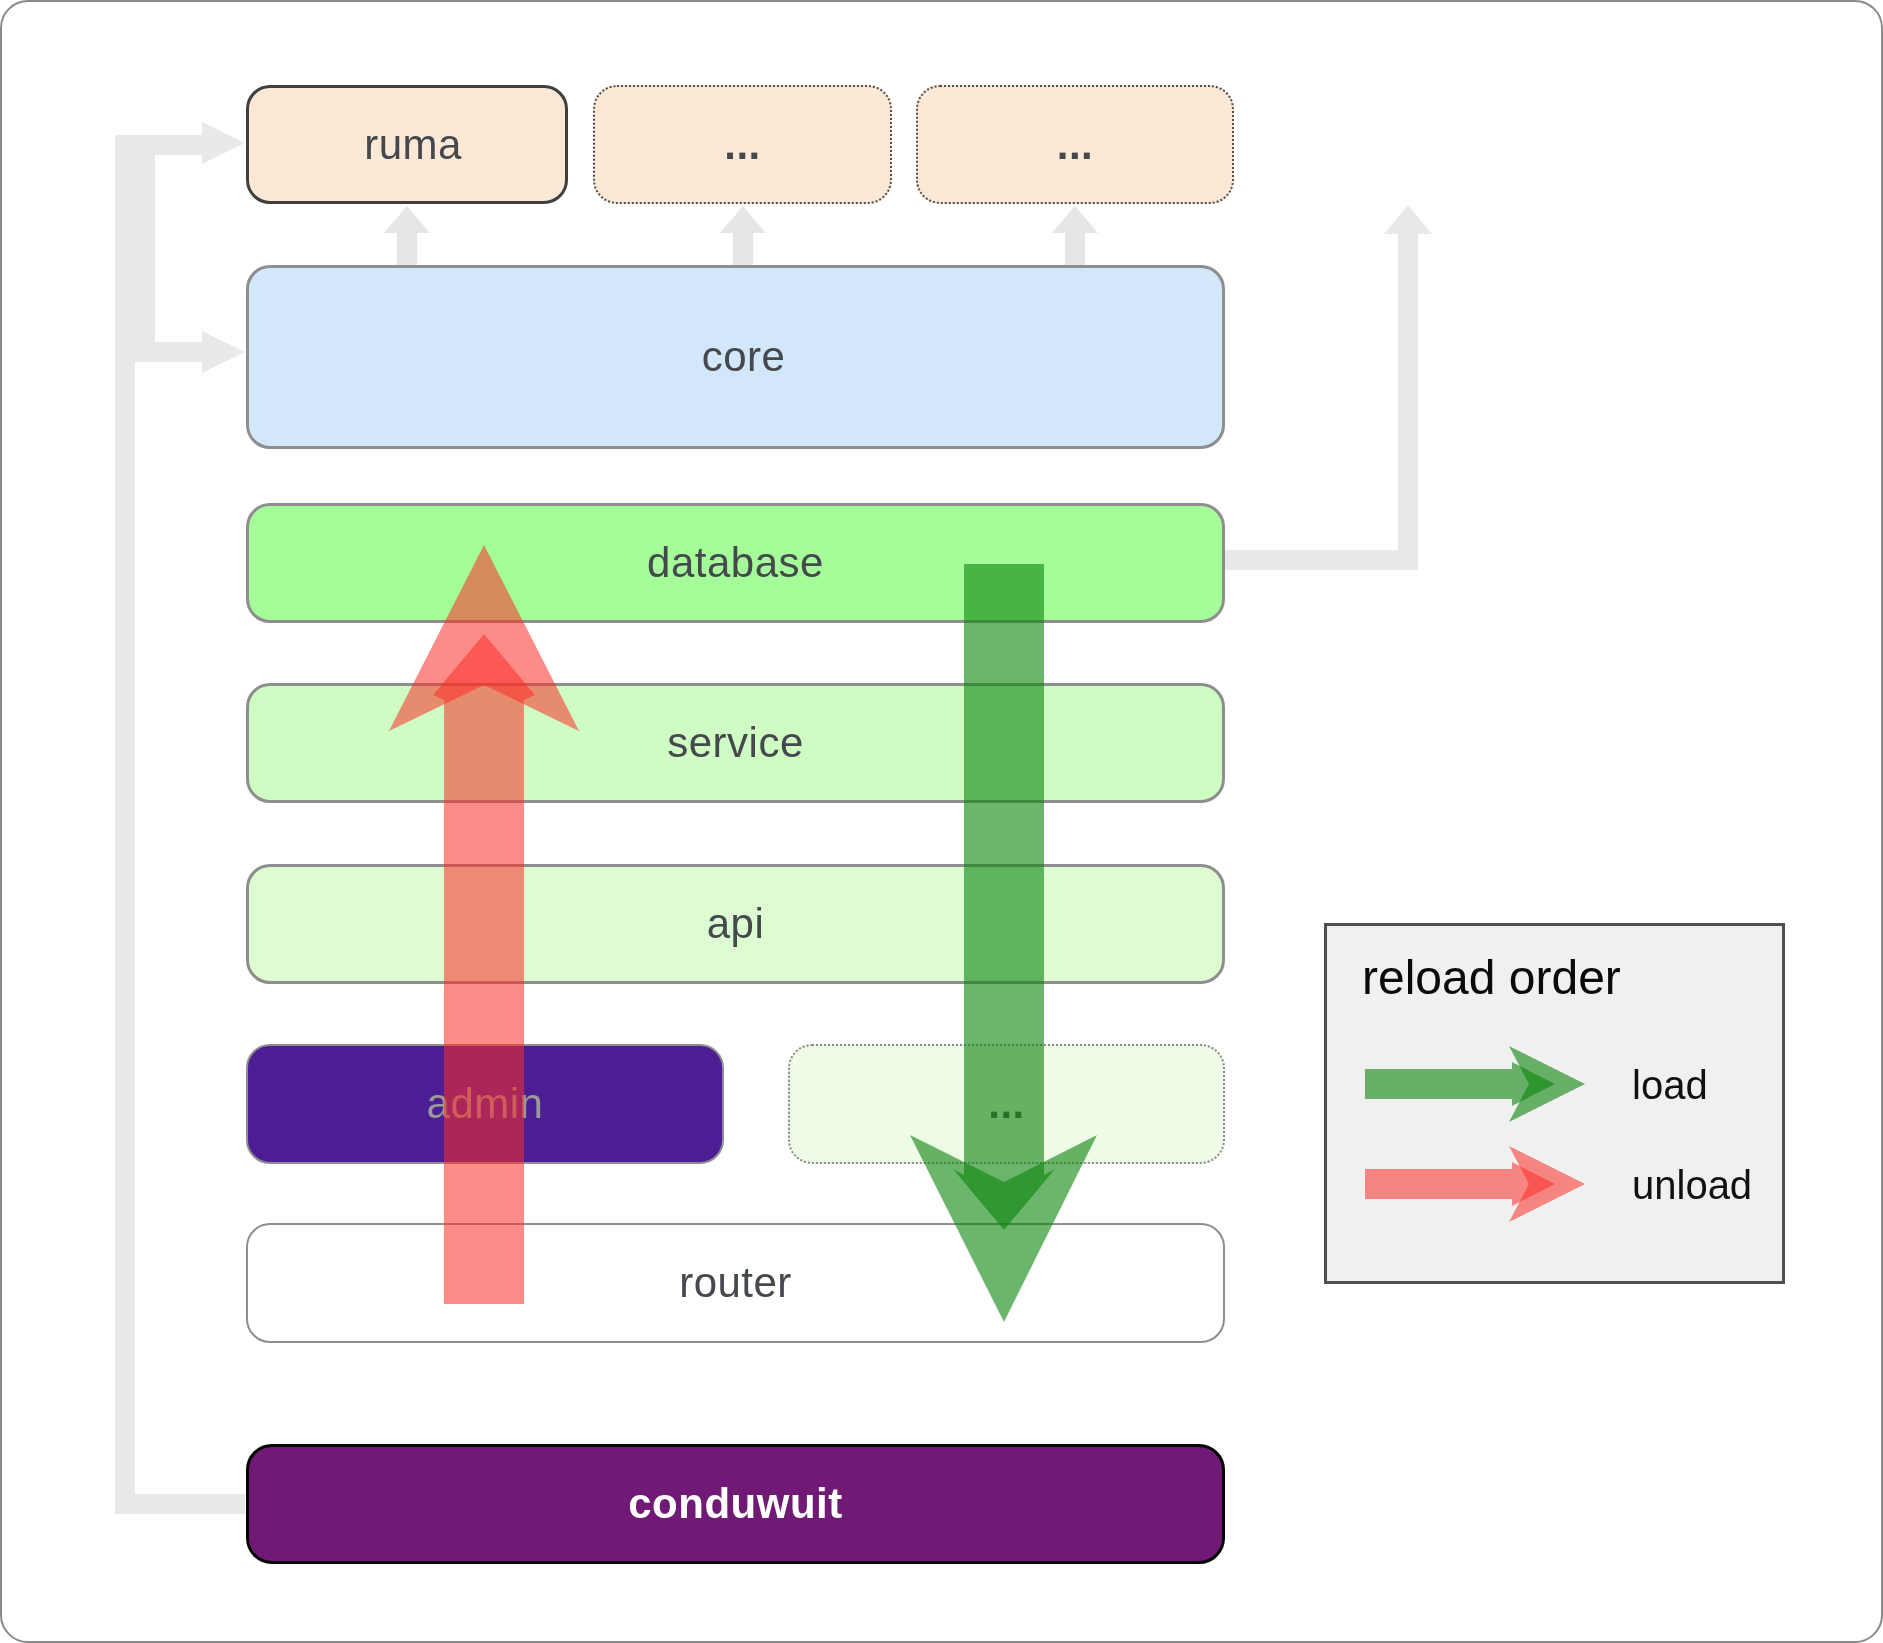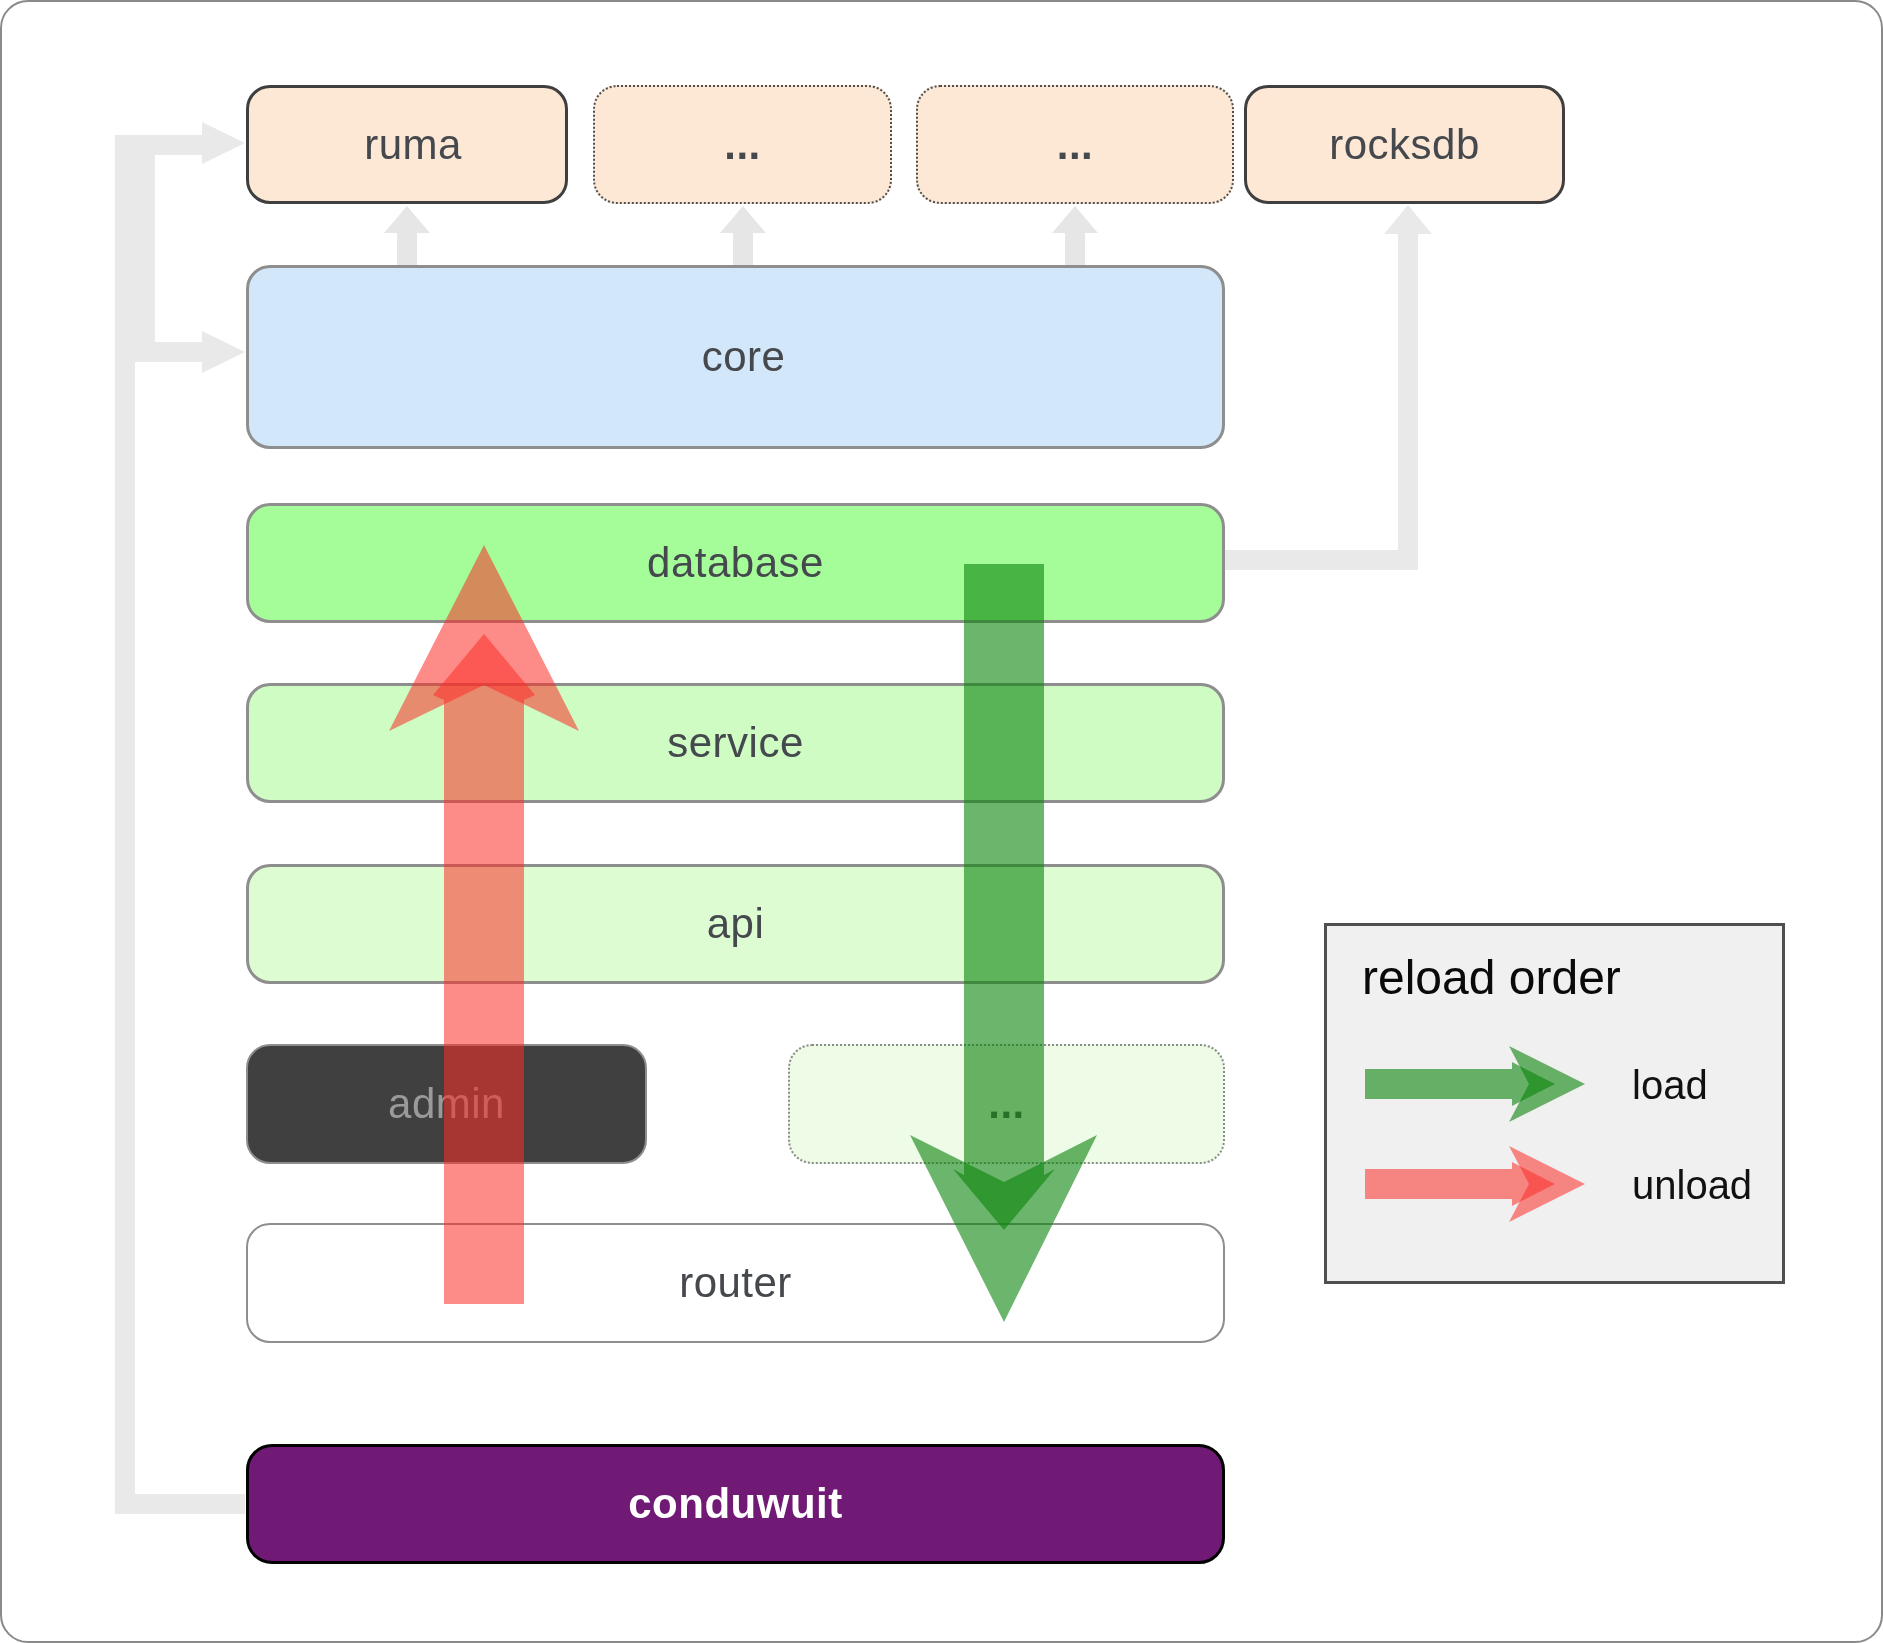--- a/index.html
+++ b/index.html
@@ -15,21 +15,21 @@
     letter-spacing:0.5px;
   }
   .b-ruma    {left:244px;top:83px;  width:322px;height:119px;background:#fce8d5;border:3px solid #3f3f3f;padding-left:12px;}
   .b-dots1   {left:591px;top:83px;  width:299px;height:119px;background:#fce8d5;border:2.5px dotted #4f4f4f;font-weight:600;}
   .b-dots2   {left:914px;top:83px;  width:318px;height:119px;background:#fce8d5;border:2.5px dotted #4f4f4f;font-weight:600;}
   .b-rocksdb {left:1242px;top:83px; width:321px;height:119px;background:#fce8d5;border:3px solid #3f3f3f;}
   .b-core    {left:244px;top:263px; width:979px;height:184px;background:#d2e7f9;border:3px solid #8e8e8e;padding-left:16px;}
   .b-database{left:244px;top:501px; width:979px;height:120px;background:#a4fd99;border:3px solid #8e8e8e;}
   .b-service {left:244px;top:681px; width:979px;height:120px;background:#cefcc3;border:3px solid #8e8e8e;}
   .b-api     {left:244px;top:862px; width:979px;height:120px;background:#ddfcd2;border:3px solid #8e8e8e;}
-  .b-admin   {left:244px;top:1042px;width:401px;height:120px;background:#404040;border:2.5px solid #8e8e8e;color:#9a9a9a;}
+  .b-admin   {left:244px;top:1042px;width:478px;height:120px;background:#4c1d95;border:2.5px solid #8e8e8e;color:#9a9a9a;}
   .b-dots3   {left:786px;top:1042px;width:437px;height:120px;background:#edfbe7;border:2.5px dotted #8a8a8a;color:#555;font-weight:600;}
   .b-router  {left:244px;top:1221px;width:979px;height:120px;background:#ffffff;border:2.5px solid #8e8e8e;}
   .b-conduwuit{left:244px;top:1442px;width:979px;height:120px;background:#701a75;border:3.5px solid #000;color:#fff;font-weight:bold;border-radius:26px;}
   .legend{
     position:absolute;left:1322px;top:921px;width:461px;height:361px;box-sizing:border-box;
     background:#f0f0f0;border:3px solid #4f4f4f;
   }
   .legend-title{
     position:absolute;left:0;top:24px;width:100%;
     font-size:48px;color:#0a0a0a;margin-left:35px;
@@ -80,23 +80,20 @@
 
   <div class="box b-ruma">
     <span>ruma</span>
   </div>
   <div class="box b-dots1">
     <span>...</span>
   </div>
   <div class="box b-dots2">
     <span>...</span>
   </div>
-  <div class="box b-rocksdb">
-    <span>rocksdb</span>
-  </div>
 
   <div class="box b-core">
     <span>core</span>
   </div>
   <div class="box b-database">
     <span>database</span>
   </div>
   <div class="box b-service">
     <span>service</span>
   </div>

